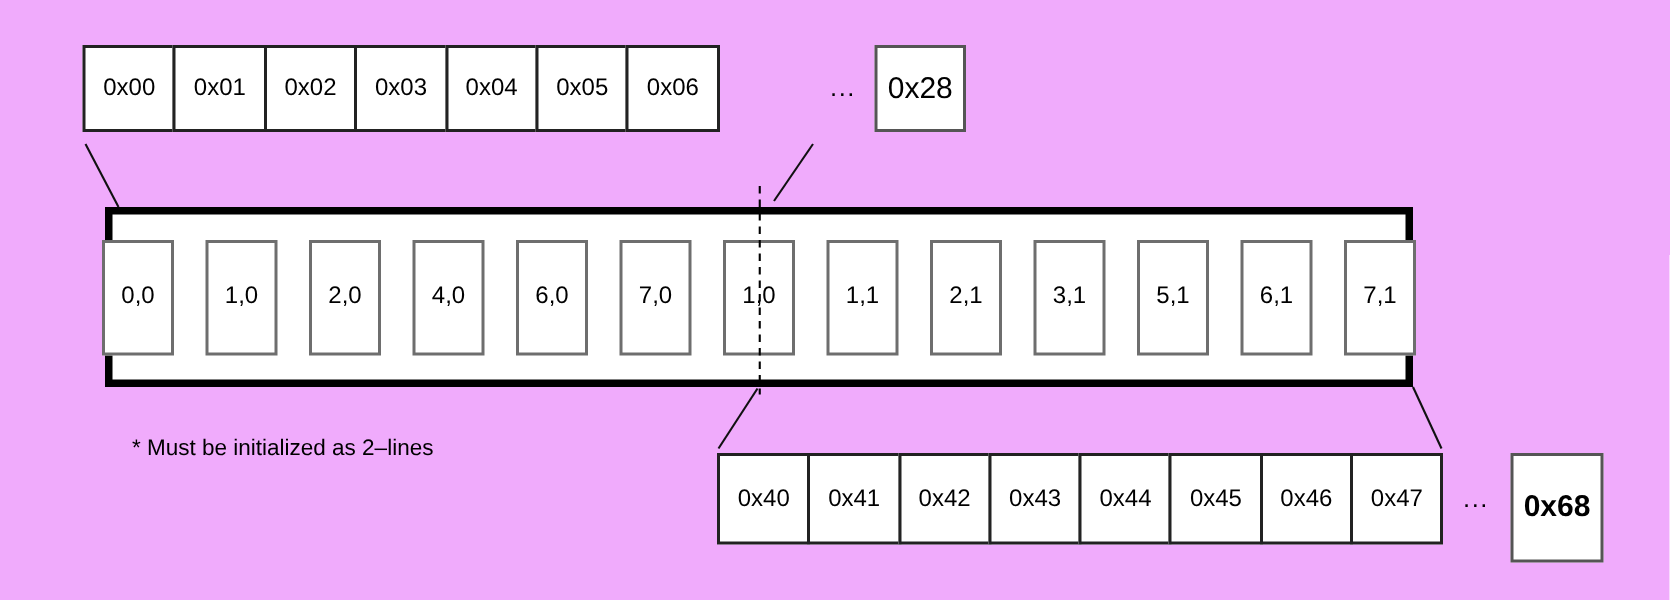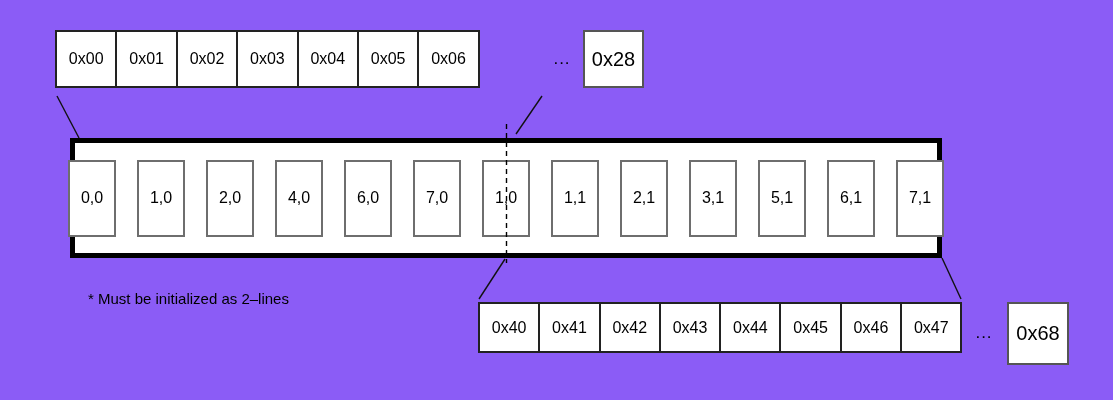--- a/index.html
+++ b/index.html
@@ -6,21 +6,21 @@
     margin: 0;
     padding: 0;
     background: #ffffff;
     font-family: "Liberation Sans", sans-serif;
     color: #000;
   }
   .canvas {
     position: relative;
     width: 1113px;
     height: 400px;
-    background: #8b5cf6;
+    background: #f0abfc;
     overflow: hidden;
   }
   svg.overlay {
     position: absolute;
     left: 0; top: 0;
     width: 1113px; height: 400px;
     pointer-events: none;
     z-index: 6;
   }
   .cell-row {
@@ -33,21 +33,21 @@
     border: 2px solid #222222;
     margin-left: -2px;
     display: flex;
     align-items: center;
     justify-content: center;
     font-size: 16px;
     background: #ffffff;
   }
   .jcell:first-child { margin-left: 0; }
   .top-row .jcell { width: 62.4px; height: 58px; }
-  .bottom-row .jcell { width: 62.3px; height: 51px; }
+  .bottom-row .jcell { width: 62.3px; height: 61px; }
   .lone {
     position: absolute;
     box-sizing: border-box;
     border: 2px solid #555555;
     display: flex;
     align-items: center;
     justify-content: center;
     font-size: 20px;
     background: #ffffff;
     z-index: 2;
@@ -143,15 +143,15 @@
     <div class="jcell">0x40</div>
     <div class="jcell">0x41</div>
     <div class="jcell">0x42</div>
     <div class="jcell">0x43</div>
     <div class="jcell">0x44</div>
     <div class="jcell">0x45</div>
     <div class="jcell">0x46</div>
     <div class="jcell">0x47</div>
   </div>
   <div class="ellipsis" style="left:966px; top:302px; width:36px; height:61px;">...</div>
-  <div class="lone" style="left:1007px; top:302px; width:62px; height:63px;">0x68</div>
+  <div class="lone" style="left:1007px; top:302px; width:62px; height:73px;font-weight:bold;">0x68</div>
 
 </div>
 
 </body></html>

